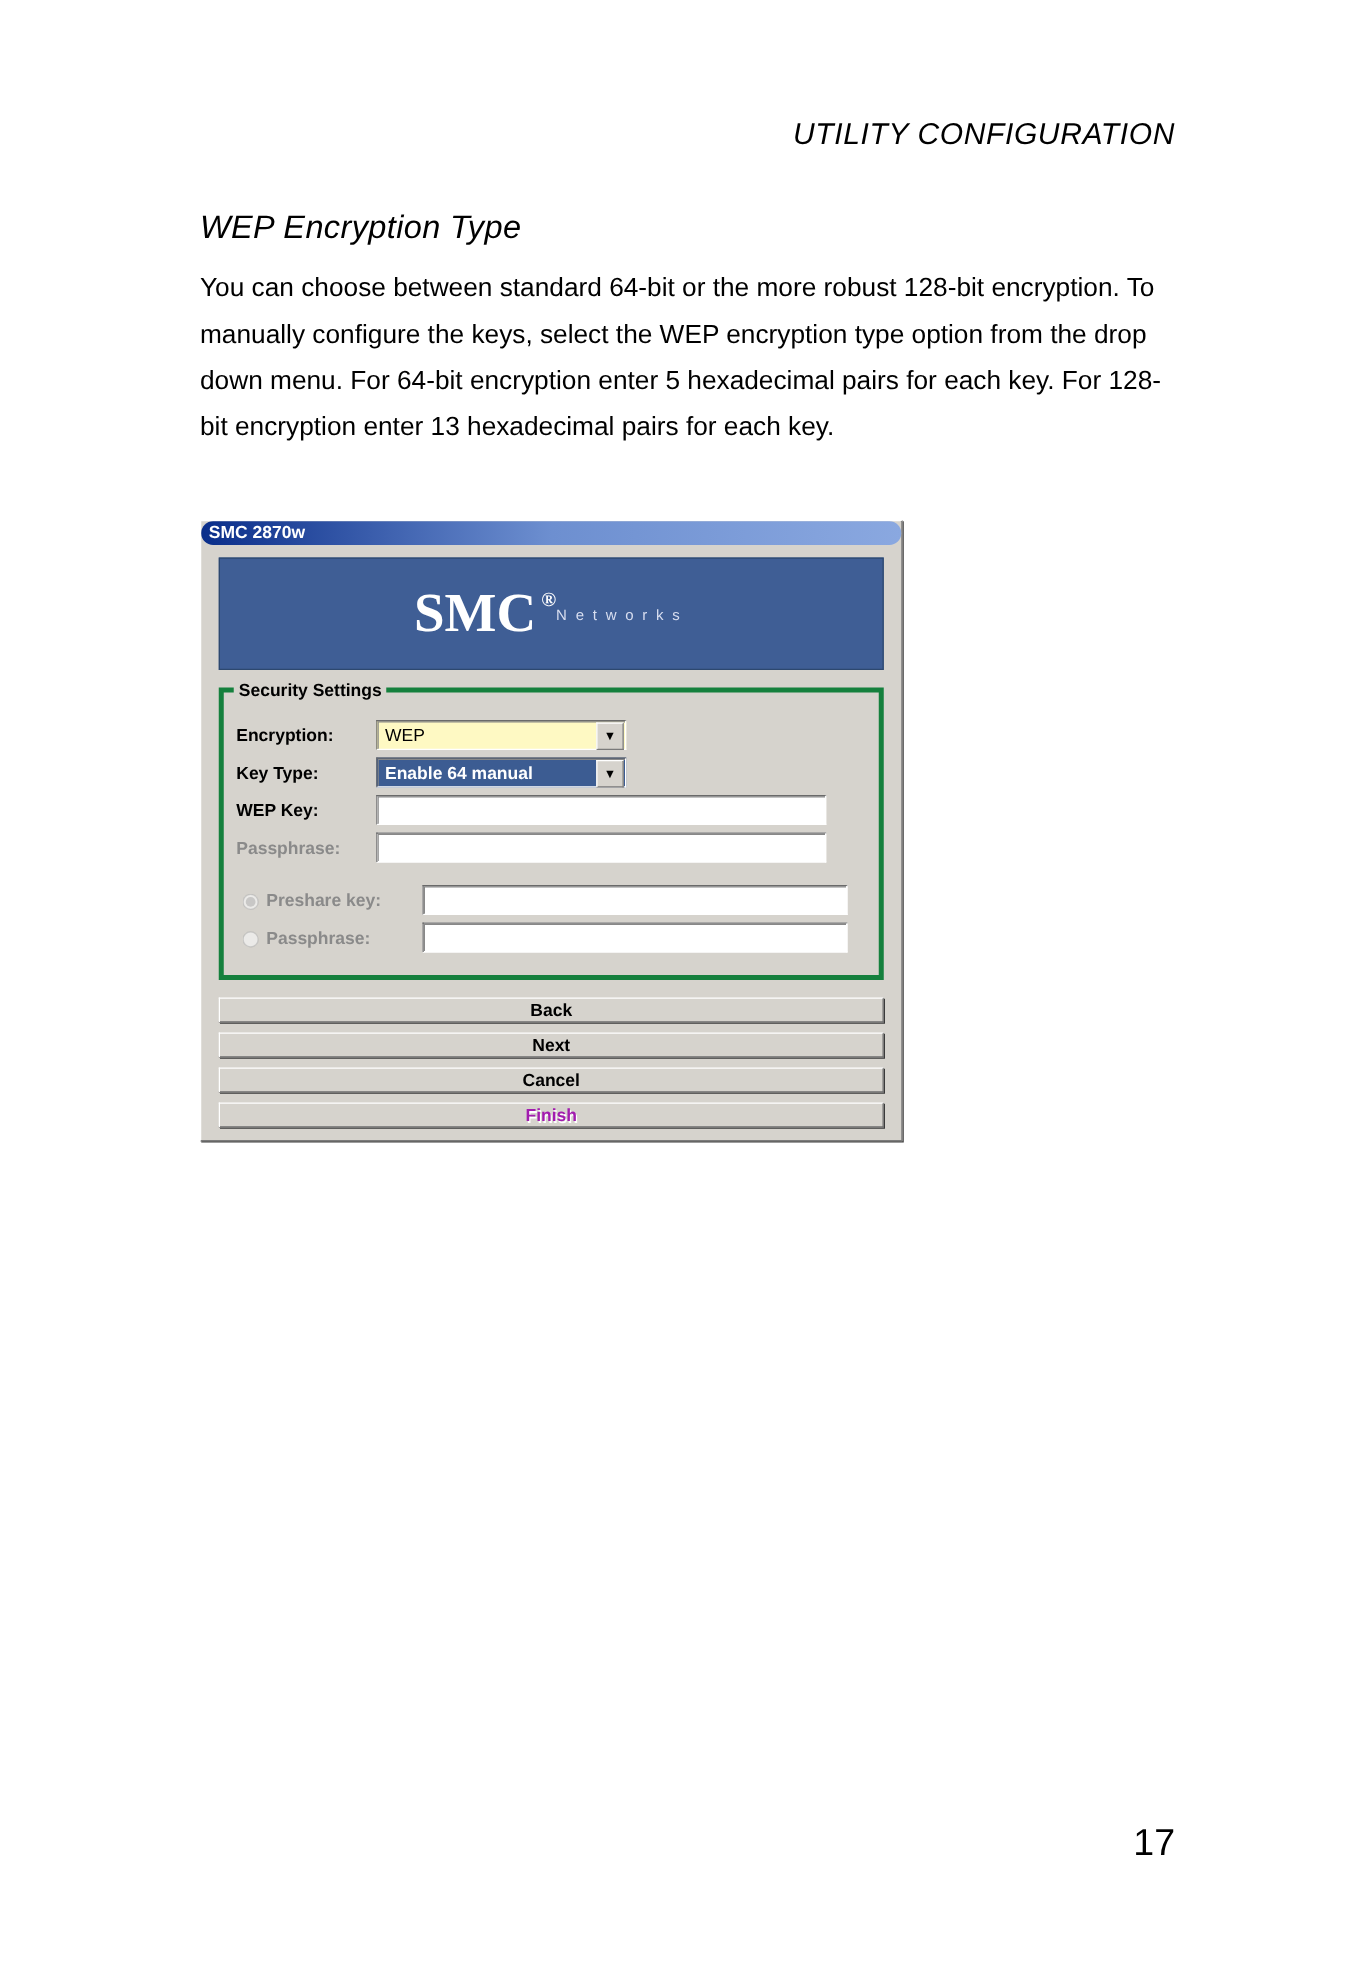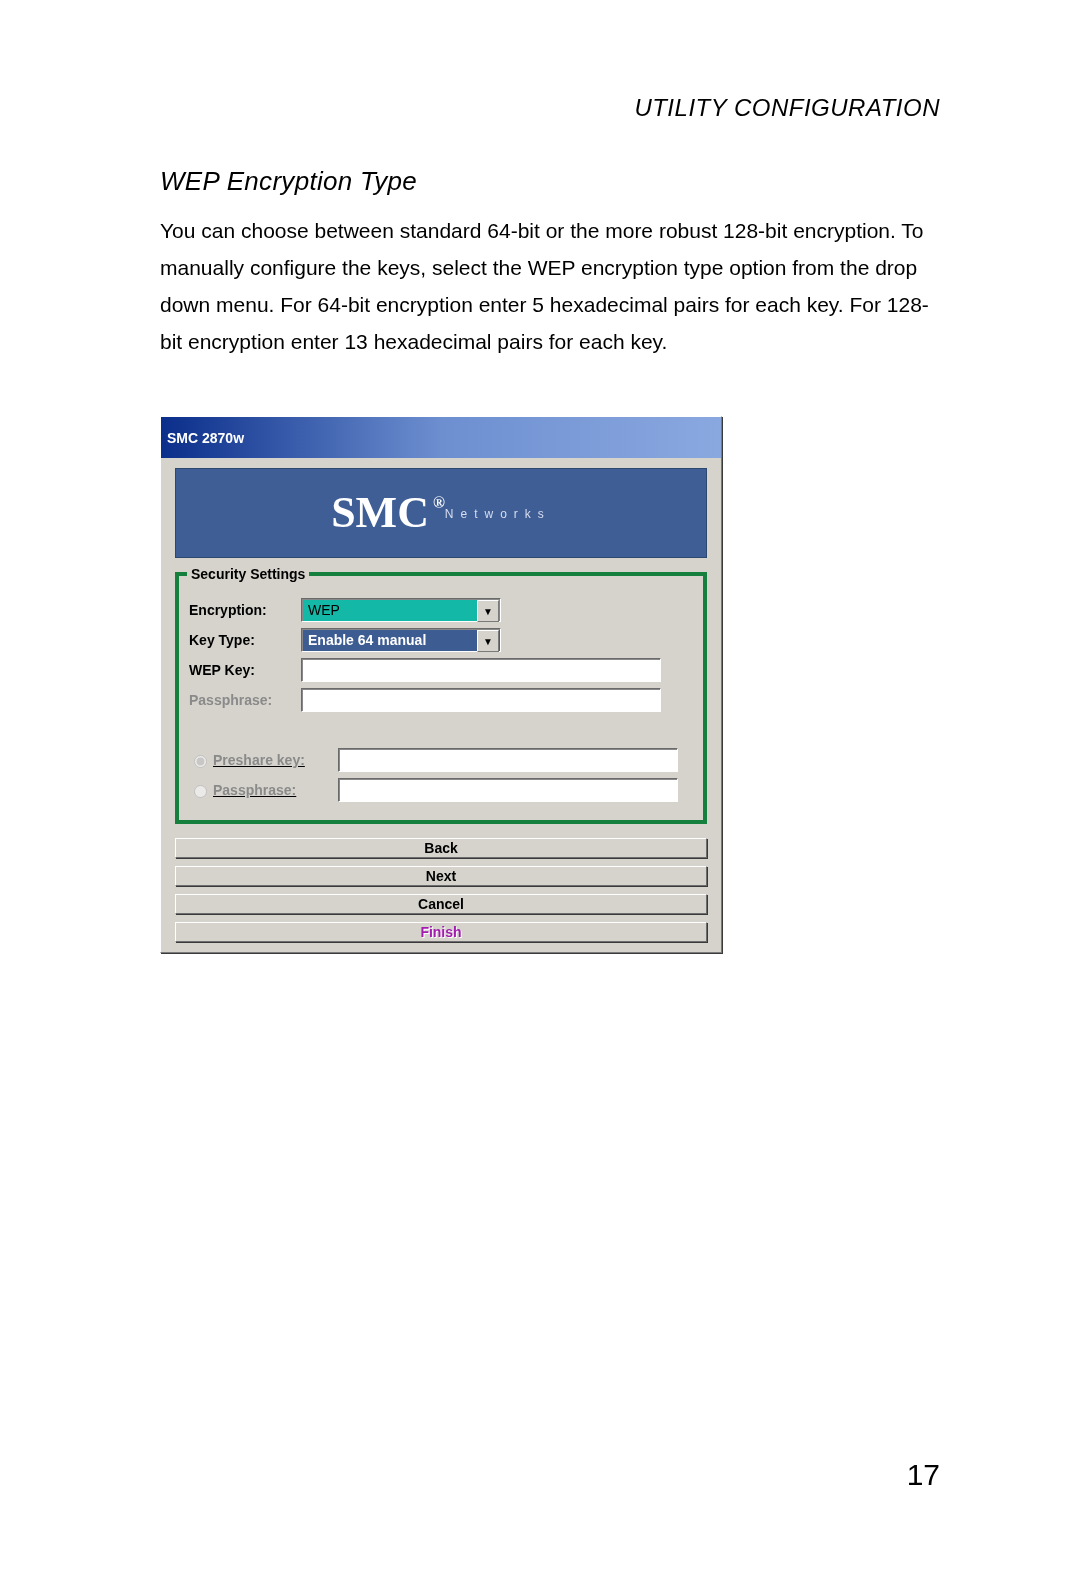--- a/index.html
+++ b/index.html
@@ -55,28 +55,28 @@
     left: 160px;
     width: 560px;
     background: #d6d3cd;
     border-left: 1px solid #ffffff;
     border-top: 1px solid #ffffff;
     border-right: 1px solid #7a7a7a;
     border-bottom: 1px solid #7a7a7a;
     box-shadow: 1px 1px 0 #3a3a3a;
   }
   .titlebar {
-    height: 41px;
+    height: 19px;
     background: linear-gradient(to right, #0a2e8a, #6d8fd0, #8aa8e0);
     color: #ffffff;
     font-size: 14px;
     font-weight: bold;
     display: flex;
-    align-items: center;
     padding: 0 6px;
+    border-radius: 10px;
   }
   .client {
     padding: 10px 14px 10px 14px;
   }
   .banner {
     height: 88px;
     background: #3f5e95;
     display: flex;
     flex-direction: row;
     align-items: center;
@@ -129,21 +129,21 @@
     font-weight: bold;
   }
   .row label.k.disabled { color: #8a8a8a; font-weight: bold; }
   .sel-wrap {
     position: relative;
     display: inline-block;
   }
   .sel-wrap select {
     -webkit-appearance: none;
     appearance: none;
-    background: #14b8a6;
+    background: #fef9c3;
     border: 1px solid #6a6a6a;
     border-right: 1px solid #ffffff;
     border-bottom: 1px solid #ffffff;
     box-shadow: inset 1px 1px 0 #888;
     height: 24px;
     font-size: 14px;
     padding: 0 26px 0 6px;
     width: 200px;
     box-sizing: border-box;
   }
@@ -171,22 +171,21 @@
     height: 24px;
     width: 360px;
     background: #ffffff;
     border: 1px solid #6a6a6a;
     border-right: 1px solid #ffffff;
     border-bottom: 1px solid #ffffff;
     box-shadow: inset 1px 1px 0 #888;
     box-sizing: border-box;
   }
   .radiogroup {
-    margin-top: 36px;
-    text-decoration: underline;
+    margin-top: 18px;
   }
   .radiogroup .rrow {
     display: flex;
     align-items: center;
     margin: 6px 0;
     color: #8a8a8a;
   }
   .radiogroup .rrow input[type="radio"] {
     margin-right: 6px;
   }

